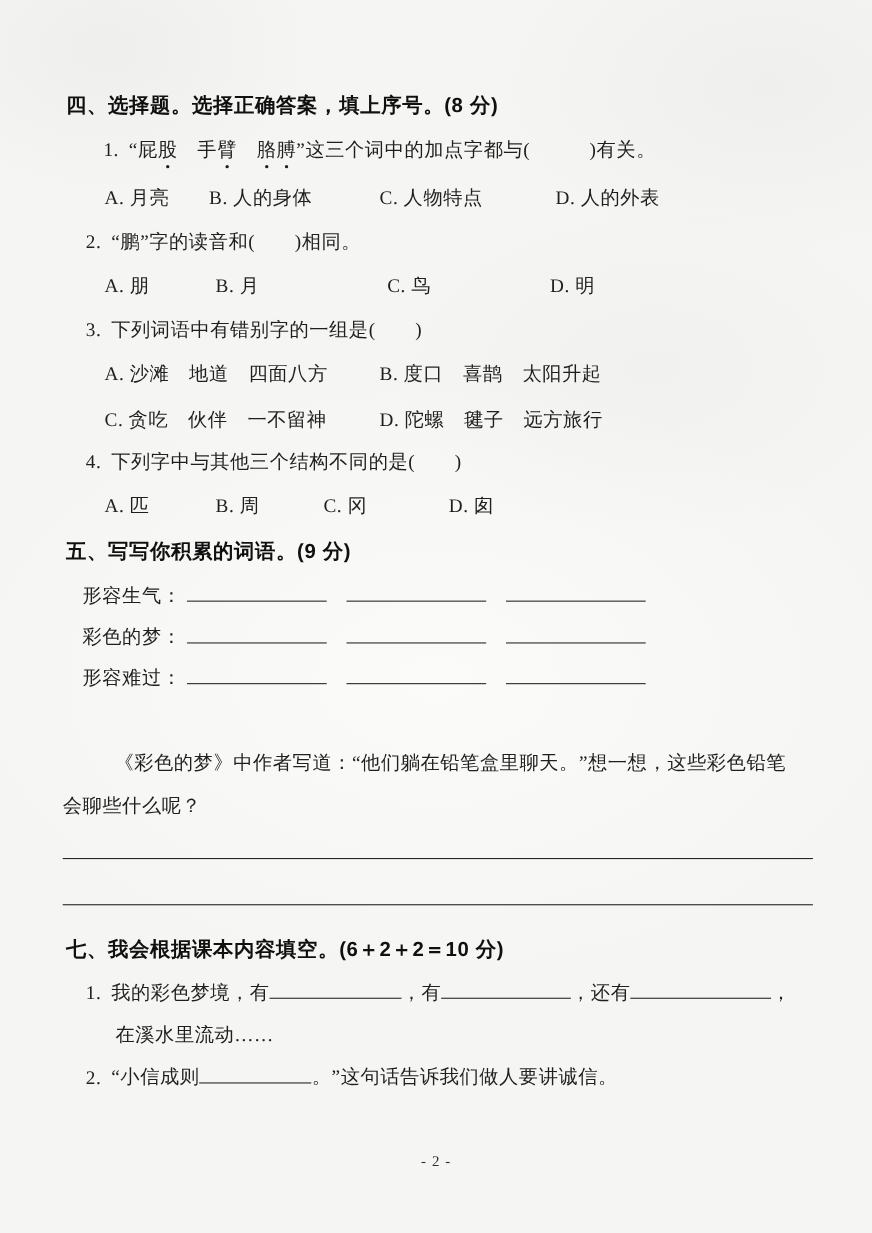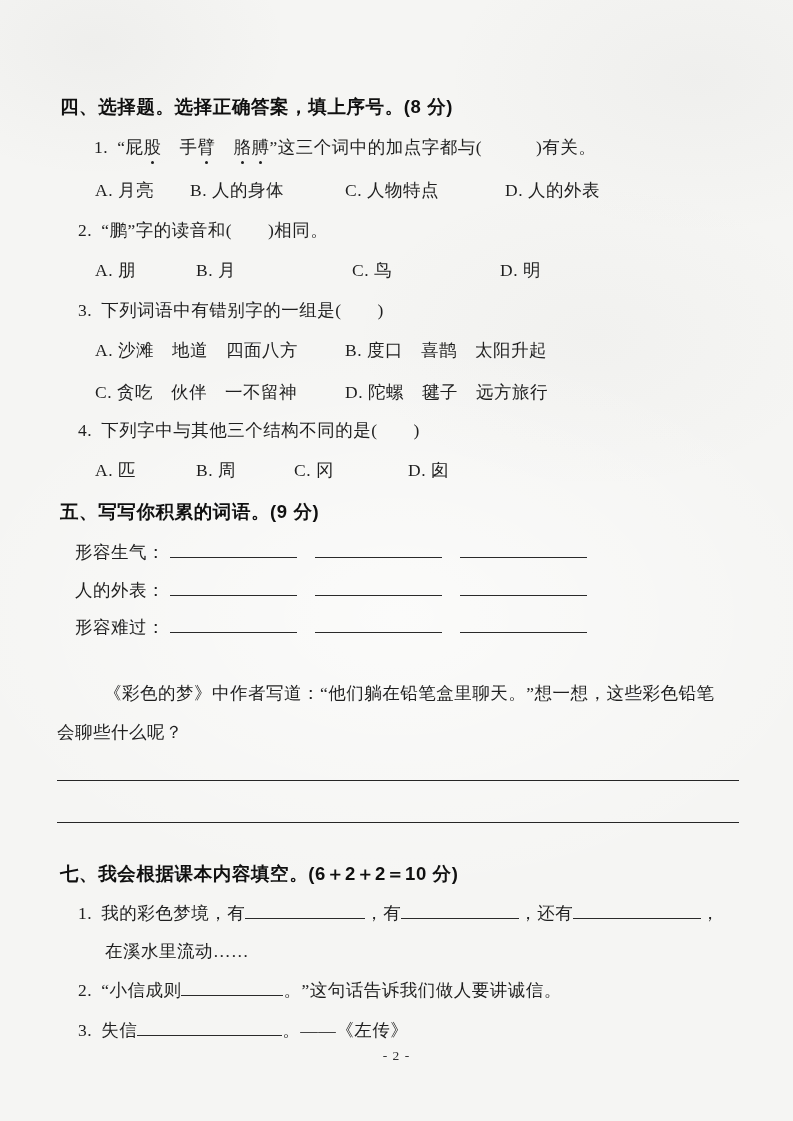--- a/index.html
+++ b/index.html
@@ -12,21 +12,21 @@
       radial-gradient(ellipse 420px 260px at 88% 7%, rgba(130,130,130,0.05), transparent 60%),
       radial-gradient(ellipse 380px 240px at 75% 30%, rgba(120,120,120,0.03), transparent 65%),
       radial-gradient(ellipse 600px 380px at 50% 55%, rgba(255,255,255,0.6), transparent 75%),
       #f5f5f3;
     font-family:"Liberation Serif","DejaVu Serif",serif;
     color:#1f1f1f;
   }
 
   .ln {
     position:absolute; font-size:17.5px; line-height:24px;
-    letter-spacing:0.5px; white-space:nowrap;margin-top:11px;
+    letter-spacing:0.5px; white-space:nowrap;
   }
   .ttl {
     font-family:"Liberation Sans","DejaVu Sans",sans-serif;
     font-weight:700; font-size:18.5px; color:#101010; letter-spacing:0.6px;
   }
   .qnum { margin-right:9px; }
 
   .optrow { left:0; right:0; }
   .optrow > span { position:absolute; top:0; }
 
@@ -102,35 +102,34 @@
     <span style="left:95px">A. 匹</span>
     <span style="left:196px">B. 周</span>
     <span style="left:294px">C. 冈</span>
     <span style="left:408px">D. 囱</span>
   </div>
 
   <div class="ln ttl" style="top:489px;left:60px">五、写写你积累的词语。(9 分)</div>
 
   <div class="ln" style="top:528px;left:75px"><span>形容生气：</span><span class="blank b5 first"></span><span class="blank b5"></span><span class="blank b5"></span></div>
 
-  <div class="ln" style="top:566px;left:75px"><span>人的外表：</span><span class="blank b5 first"></span><span class="blank b5"></span><span class="blank b5"></span></div>
+  <div class="ln" style="top:566px;left:75px"><span>彩色的梦：</span><span class="blank b5 first"></span><span class="blank b5"></span><span class="blank b5"></span></div>
 
   <div class="ln" style="top:603px;left:75px"><span>形容难过：</span><span class="blank b5 first"></span><span class="blank b5"></span><span class="blank b5"></span></div>
 
 
   <div class="para">《彩色的梦》中作者写道：“他们躺在铅笔盒里聊天。”想一想，这些彩色铅笔会聊些什么呢？</div>
 
   <div class="ansline" style="top:780px"></div>
   <div class="ansline" style="top:822px"></div>
 
   <div class="ln ttl" style="top:851px;left:60px">七、我会根据课本内容填空。(6＋2＋2＝10 分)</div>
 
   <div class="ln" style="top:889px;left:78px"><span class="qnum">1.</span><span>我的彩色梦境，有</span><span class="blank" style="width:120px"></span><span>，有</span><span class="blank" style="width:118px"></span><span>，还有</span><span class="blank" style="width:128px"></span><span>，</span></div>
 
   <div class="ln" style="top:928px;left:105px">在溪水里流动……</div>
 
   <div class="ln" style="top:966px;left:78px"><span class="qnum">2.</span><span>“小信成则</span><span class="blank" style="width:102px"></span><span>。”这句话告诉我们做人要讲诚信。</span></div>
 
-  <div class="ln" style="top:1006px;left:78px"><span class="qnum">3.</span><span>失信</span><span class="blank" style="width:145px"></span><span>。——《左传》</span></div>
 
   <div class="footer" style="top:1048px">- 2 -</div>
 
 </div>
 
 </body></html>

